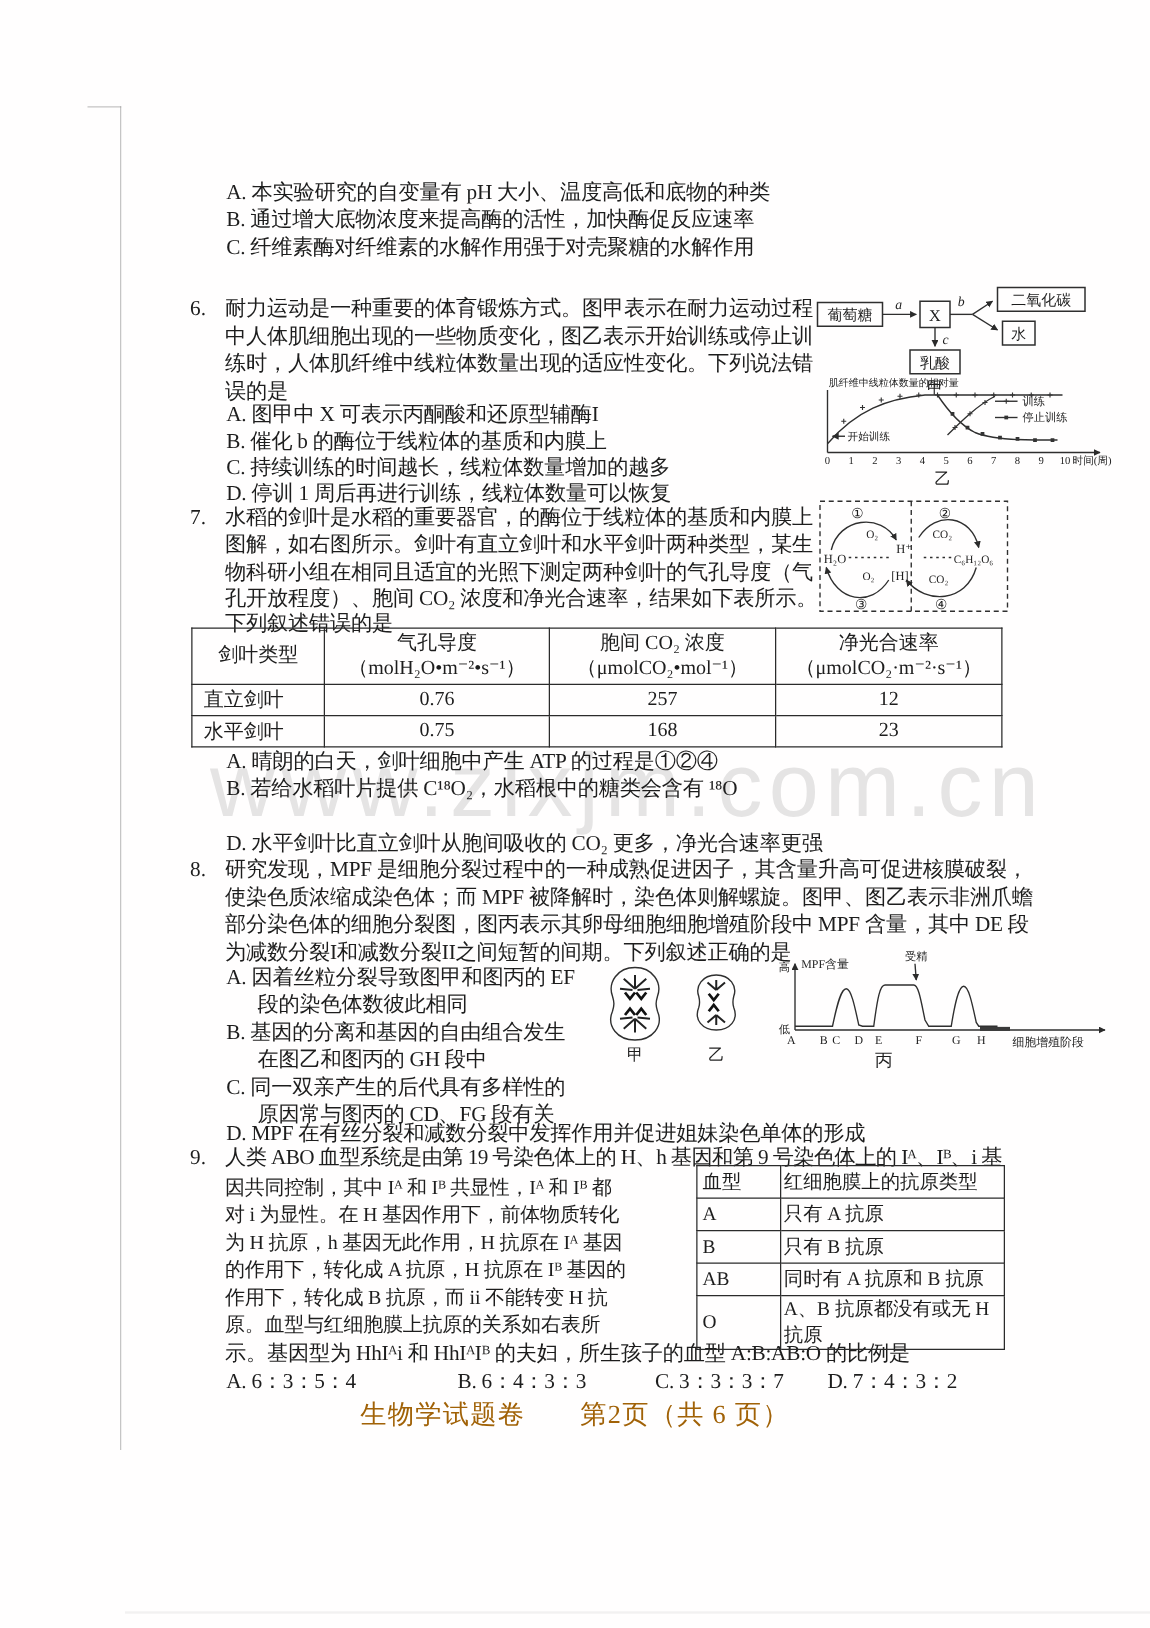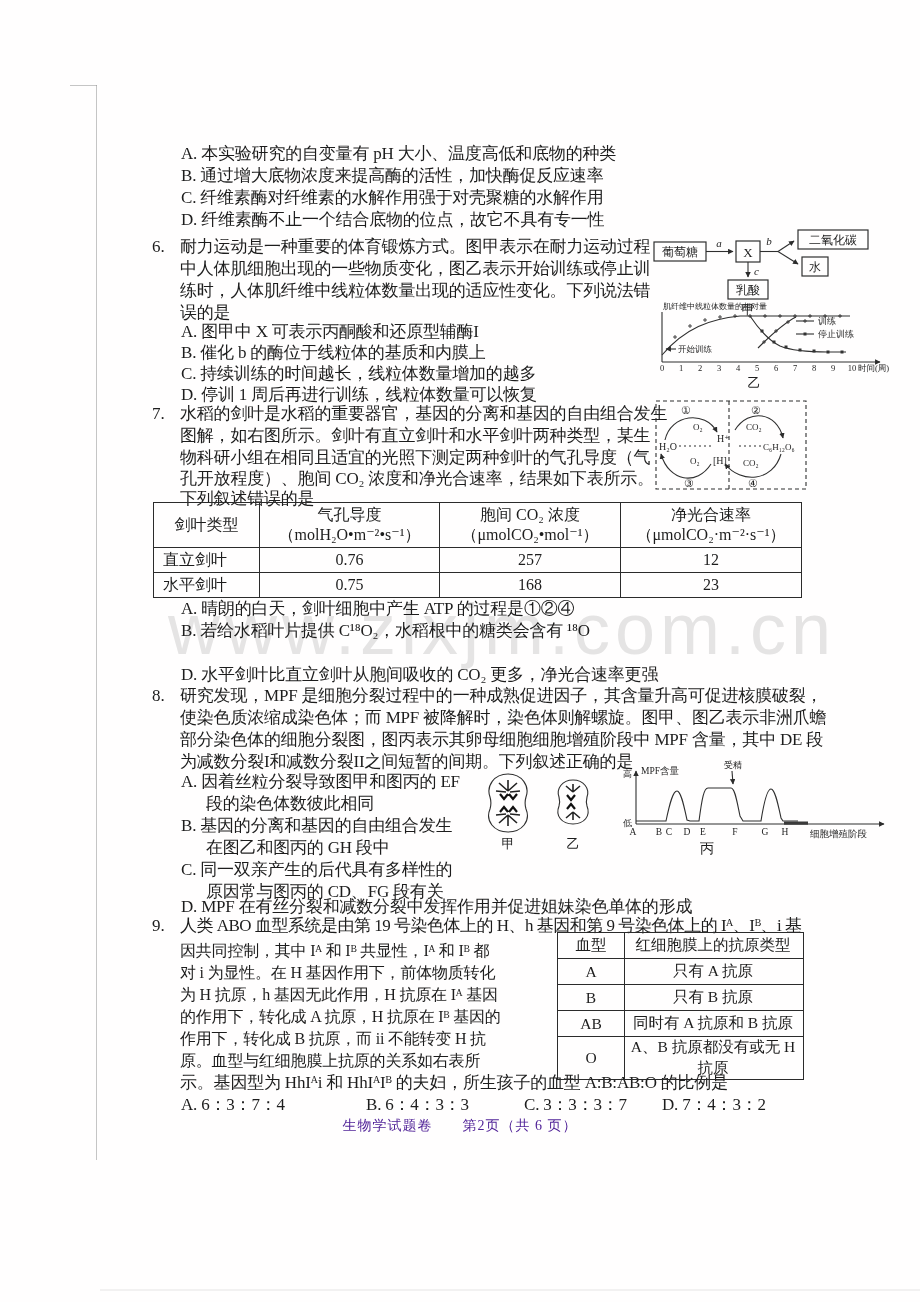--- a/index.html
+++ b/index.html
@@ -14,23 +14,23 @@
   .scanline-h{position:absolute;left:70px;top:85px;width:27px;height:1px;background:rgba(150,150,150,0.55);}
   .scanline-b{position:absolute;left:100px;top:1289px;width:820px;height:2px;background:rgba(0,0,0,0.05);}
   table{border-collapse:collapse;position:absolute;table-layout:fixed;}
   .t7{left:153px;top:502px;width:648px;font-size:16px;}
   .t7 td{border:1.6px solid #2b2b2b;text-align:center;padding:1px 3px;}
   .t7 td.hd{height:42px;white-space:pre-line;line-height:20px;}
   .t7 td.r{height:22px;}
   .t7 td.c1{text-align:left;padding-left:9px;}
   .t9{left:557px;top:932px;width:247px;font-size:15.5px;}
   .t9 td{border:1.5px solid #2b2b2b;height:25px;padding:0 4px;}
-  .t9 td.bt{text-align:center;width:58px;}
-  .t9 td.ag{text-align:center;padding-left:2px;}
-  .footer{position:absolute;left:0;top:1117px;width:920px;text-align:center;font-size:14px;color:#4c1d95;letter-spacing:1px;}
+  .t9 td.bt{text-align:left;width:58px;}
+  .t9 td.ag{text-align:left;padding-left:2px;}
+  .footer{position:absolute;left:0;top:1117px;width:920px;text-align:center;font-size:21px;color:#a16207;letter-spacing:1px;}
   svg.fig{position:absolute;overflow:visible;}
   .sv{stroke:#2f2f2f;stroke-width:1.1;fill:none;}
   .bx{stroke:#2f2f2f;stroke-width:1.2;fill:none;}
   .svt{stroke:#333;stroke-width:0.9;fill:none;}
   .sq{fill:#333;stroke:none;}
   .dash{stroke-dasharray:4,3;}
   .dash2{stroke-dasharray:2,3;}
   .chr{stroke:#222;stroke-width:1.6;fill:none;}
   .chv{stroke:#111;stroke-width:2.2;fill:none;}
   .st{fill:#1d1d1d;stroke:none;font-family:"Liberation Serif","DejaVu Serif",serif;}
@@ -53,21 +53,20 @@
 
   <div class="scanline-h"></div>
   <div class="scanline-v"></div>
   <div class="scanline-b"></div>
 
   <div class="wm">www.zlxjm.com.cn</div>
 
   <div class="line" style="left:181px;top:144px">A. 本实验研究的自变量有 pH 大小、温度高低和底物的种类</div>
   <div class="line" style="left:181px;top:166px">B. 通过增大底物浓度来提高酶的活性，加快酶促反应速率</div>
   <div class="line" style="left:181px;top:188px">C. 纤维素酶对纤维素的水解作用强于对壳聚糖的水解作用</div>
-  <div class="line" style="left:181px;top:210px">D. 纤维素酶不止一个结合底物的位点，故它不具有专一性</div>
 
   <div class="qnum" style="left:152px;top:237px">6.</div>
   <div class="line" style="left:180px;top:237px">耐力运动是一种重要的体育锻炼方式。图甲表示在耐力运动过程</div>
   <div class="line" style="left:180px;top:259px">中人体肌细胞出现的一些物质变化，图乙表示开始训练或停止训</div>
   <div class="line" style="left:180px;top:281px">练时，人体肌纤维中线粒体数量出现的适应性变化。下列说法错</div>
   <div class="line" style="left:180px;top:303px">误的是</div>
   <div class="line" style="left:181px;top:322px">A. 图甲中 X 可表示丙酮酸和还原型辅酶I</div>
   <div class="line" style="left:181px;top:343px">B. 催化 b 的酶位于线粒体的基质和内膜上</div>
   <div class="line" style="left:181px;top:364px">C. 持续训练的时间越长，线粒体数量增加的越多</div>
   <div class="line" style="left:181px;top:385px">D. 停训 1 周后再进行训练，线粒体数量可以恢复</div>
@@ -119,21 +118,21 @@
     <text class="st t85" x="126" y="143" text-anchor="middle">6</text>
     <text class="st t85" x="145" y="143" text-anchor="middle">7</text>
     <text class="st t85" x="164" y="143" text-anchor="middle">8</text>
     <text class="st t85" x="183" y="143" text-anchor="middle">9</text>
     <text class="st t85" x="202" y="143" text-anchor="middle">10</text>
     <text class="st t85" x="208" y="143">时间(周)</text>
     <text class="st t13" x="104" y="159" text-anchor="middle">乙</text>
   </svg>
 
   <div class="qnum" style="left:152px;top:404px">7.</div>
-  <div class="line" style="left:180px;top:404px">水稻的剑叶是水稻的重要器官，基因的分离和基因的自由组合发生</div>
+  <div class="line" style="left:180px;top:404px">水稻的剑叶是水稻的重要器官，的酶位于线粒体的基质和内膜上</div>
   <div class="line" style="left:180px;top:426px">图解，如右图所示。剑叶有直立剑叶和水平剑叶两种类型，某生</div>
   <div class="line" style="left:180px;top:448px">物科研小组在相同且适宜的光照下测定两种剑叶的气孔导度（气</div>
   <div class="line" style="left:180px;top:469px">孔开放程度）、胞间 CO₂ 浓度和净光合速率，结果如下表所示。</div>
   <div class="line" style="left:180px;top:489px">下列叙述错误的是</div>
 
   <svg class="fig" style="left:653px;top:398px" width="160" height="98" viewBox="0 0 160 98">
     <rect class="sv dash" x="3" y="3" width="150" height="88"></rect>
     <line class="sv dash" x1="76" y1="3" x2="76" y2="91"></line>
     <line class="sv dash2" x1="26" y1="48" x2="60" y2="48"></line>
     <line class="sv dash2" x1="86" y1="48" x2="108" y2="48"></line>
@@ -269,20 +268,20 @@
       <td class="bt">AB</td>
       <td class="ag">同时有 A 抗原和 B 抗原</td>
     </tr>
     <tr>
       <td class="bt">O</td>
       <td class="ag">A、B 抗原都没有或无 H 抗原</td>
     </tr>
   </tbody>
     </table>
 
-  <div class="line" style="left:181px;top:1095px">A. 6：3：7：4</div>
+  <div class="line" style="left:181px;top:1095px">A. 6：3：5：4</div>
   <div class="line" style="left:366px;top:1095px">B. 6：4：3：3</div>
   <div class="line" style="left:524px;top:1095px">C. 3：3：3：7</div>
   <div class="line" style="left:662px;top:1095px">D. 7：4：3：2</div>
 
   <div class="footer">生物学试题卷　　第2页（共 6 页）</div>
 
 </div>
 
 </body></html>

